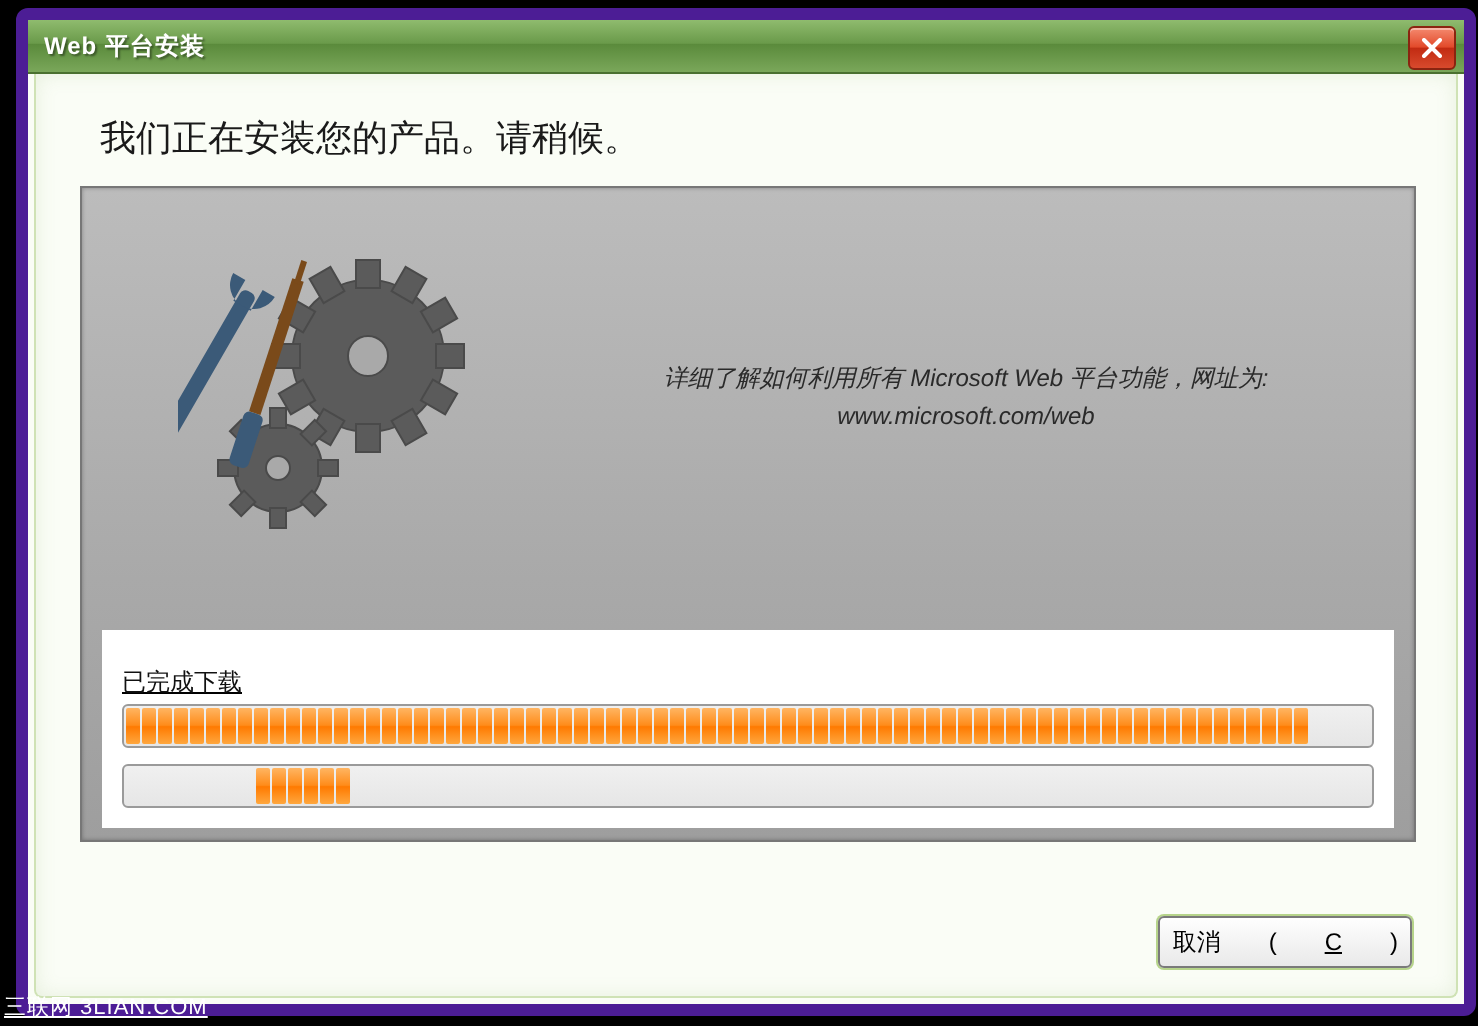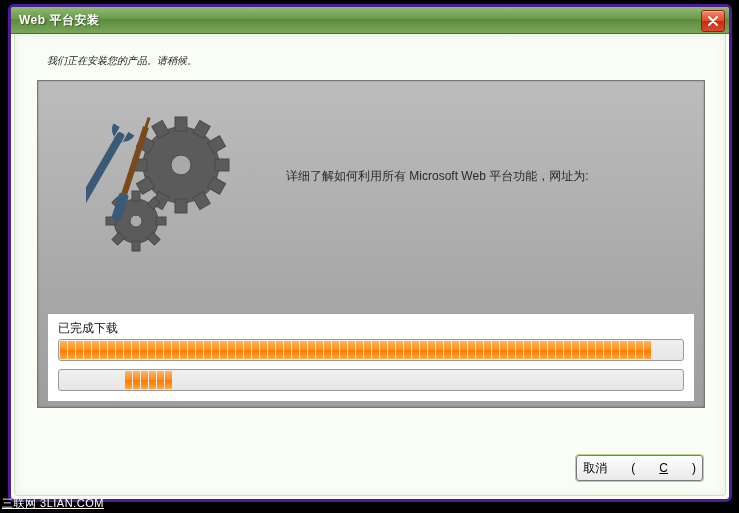--- a/index.html
+++ b/index.html
@@ -12,21 +12,21 @@
     font-size: 12px;
     overflow: hidden;
     position: relative;
   }
   .window {
     position: absolute;
     left: 8px;
     top: 4px;
     width: 718px;
     height: 492px;
-    border: 3px solid #4c1d95;
+    border: 6px solid #4c1d95;
     border-radius: 6px;
     box-shadow: 0 0 6px rgba(0,0,0,0.6);
     overflow: hidden;
     background: #fafdf6;
   }
   .titlebar {
     height: 26px;
     background: linear-gradient(to bottom, #8fbb6e 0%, #6a9a4a 45%, #5a8a3b 46%, #7aa75a 100%);
     display: flex;
     align-items: center;
@@ -63,23 +63,22 @@
     top: 27px;
     bottom: 3px;
     background: #fafdf6;
     border: 1px solid #cfe2b5;
     border-top: none;
     border-radius: 0 0 4px 4px;
     box-shadow: inset 0 0 10px rgba(120,160,80,0.15);
   }
   .heading {
     padding: 20px 32px 12px 32px;
-    font-size: 10px;
+    font-size: 18px;
     color: #1a1a1a;
-    font-style: italic;
   }
   .panel {
     margin: 0 20px 0 22px;
     border: 1px solid #777;
     background: linear-gradient(to bottom, #bcbcbc 0%, #a9a9a9 60%, #9e9e9e 100%);
     height: 326px;
     position: relative;
     box-shadow: inset 0 0 2px rgba(0,0,0,0.3);
   }
   .gears {
@@ -87,32 +86,34 @@
     left: 48px;
     top: 22px;
     width: 160px;
     height: 160px;
   }
   .info-text {
     position: absolute;
     left: 248px;
     top: 86px;
     right: 30px;
-    text-align: left;
+    text-align: center;
     color: #2a2a2a;
     font-size: 12px;
     line-height: 1.6;
+    font-style: italic;
   }
   .progress-area {
     position: absolute;
     left: 10px;
     right: 10px;
     bottom: 6px;
     background: #fff;
-    padding: 6px 10px 10px 10px;
+    padding: 18px 10px 10px 10px;
+    text-decoration: underline;
   }
   .p-label {
     font-size: 12px;
     color: #111;
     margin-bottom: 2px;
   }
   .pbar {
     height: 18px;
     border: 1px solid #9a9a9a;
     border-radius: 3px;
@@ -227,20 +228,21 @@
           <g transform="translate(60,24) rotate(18)">
             <rect x="-3" y="0" width="6" height="70" fill="#7a4a1a"></rect>
             <rect x="-5" y="70" width="10" height="28" rx="3" fill="#3b5a78"></rect>
             <rect x="-1.5" y="-10" width="3" height="12" fill="#7a4a1a"></rect>
           </g>
         </svg>
       </div>
 
       <div class="info-text">
         <div>详细了解如何利用所有 Microsoft Web 平台功能，网址为:</div>
+        <div>www.microsoft.com/web</div>
       </div>
 
       <div class="progress-area">
         <div class="p-label">已完成下载</div>
         <div class="pbar" id="download-bar">
             <div class="seg"></div>
             <div class="seg"></div>
             <div class="seg"></div>
             <div class="seg"></div>
             <div class="seg"></div>

